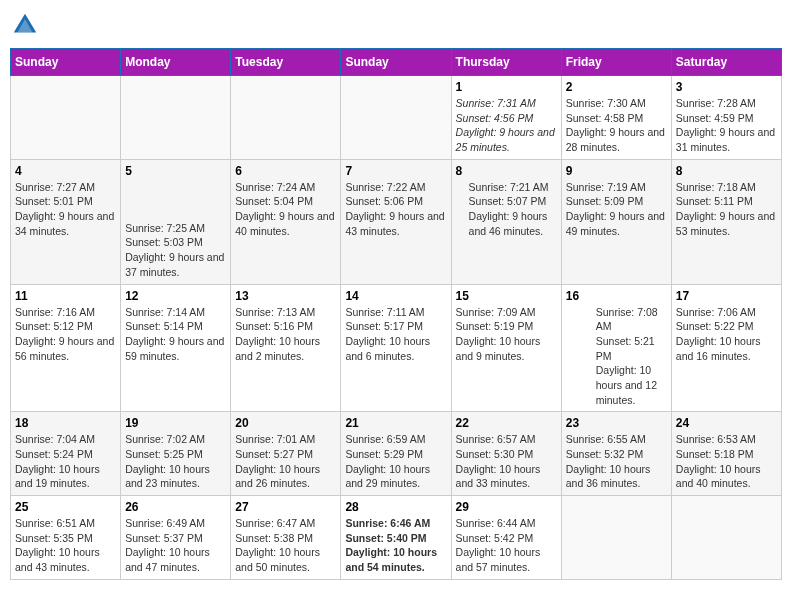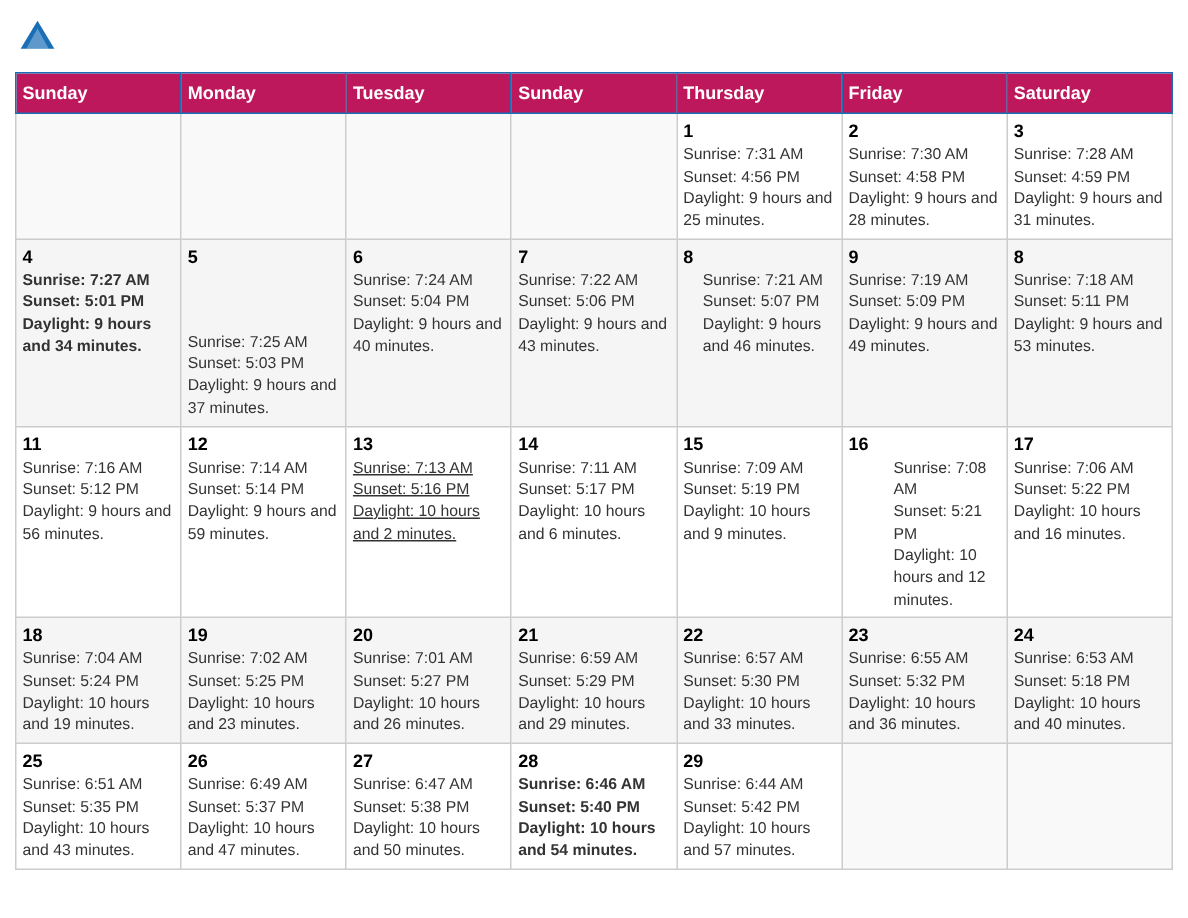--- a/index.html
+++ b/index.html
@@ -45,21 +45,21 @@
     .location {
       font-size: 16px;
       color: #555;
     }
     .calendar {
       width: 100%;
       border-collapse: collapse;
       font-size: 11px;
     }
     .calendar thead th {
-      background: #be185d;
+      background: #a21caf;
       color: #fff;
       padding: 6px 4px;
       text-align: left;
       font-size: 12px;
       border: 1px solid #1a6eb5;
     }
     .calendar tbody td {
       vertical-align: top;
       border: 1px solid #ccc;
       padding: 4px;
@@ -118,41 +118,41 @@
       </tr>
   </thead>
   <tbody id="calendar-body">
   <tr>
         <td class="empty-cell"></td>
         <td class="empty-cell"></td>
         <td class="empty-cell"></td>
         <td class="empty-cell"></td>
         <td>
           <span class="day-number">1</span>
-          <div class="day-info" style="white-space: pre-line;">Sunrise: 7:31 AM
+          <div class="day-info" style="white-space: pre-line; font-style: italic;">Sunrise: 7:31 AM
 Sunset: 4:56 PM
 Daylight: 9 hours and 25 minutes.</div>
         </td>
         <td>
           <span class="day-number">2</span>
           <div class="day-info" style="white-space: pre-line;">Sunrise: 7:30 AM
 Sunset: 4:58 PM
 Daylight: 9 hours and 28 minutes.</div>
         </td>
         <td>
           <span class="day-number">3</span>
           <div class="day-info" style="white-space: pre-line;">Sunrise: 7:28 AM
 Sunset: 4:59 PM
 Daylight: 9 hours and 31 minutes.</div>
         </td>
       </tr>
       <tr>
         <td>
           <span class="day-number">4</span>
-          <div class="day-info" style="white-space: pre-line; font-weight: bold;">Sunrise: 7:27 AM
+          <div class="day-info" style="white-space: pre-line;">Sunrise: 7:27 AM
 Sunset: 5:01 PM
 Daylight: 9 hours and 34 minutes.</div>
         </td>
         <td>
           <span class="day-number">5</span>
           <div class="day-info" style="white-space: pre-line; margin-top: 43px;">Sunrise: 7:25 AM
 Sunset: 5:03 PM
 Daylight: 9 hours and 37 minutes.</div>
         </td>
         <td>
@@ -194,21 +194,21 @@
 Daylight: 9 hours and 56 minutes.</div>
         </td>
         <td>
           <span class="day-number">12</span>
           <div class="day-info" style="white-space: pre-line;">Sunrise: 7:14 AM
 Sunset: 5:14 PM
 Daylight: 9 hours and 59 minutes.</div>
         </td>
         <td>
           <span class="day-number">13</span>
-          <div class="day-info" style="white-space: pre-line; text-decoration: underline;">Sunrise: 7:13 AM
+          <div class="day-info" style="white-space: pre-line;">Sunrise: 7:13 AM
 Sunset: 5:16 PM
 Daylight: 10 hours and 2 minutes.</div>
         </td>
         <td>
           <span class="day-number">14</span>
           <div class="day-info" style="white-space: pre-line;">Sunrise: 7:11 AM
 Sunset: 5:17 PM
 Daylight: 10 hours and 6 minutes.</div>
         </td>
         <td>

